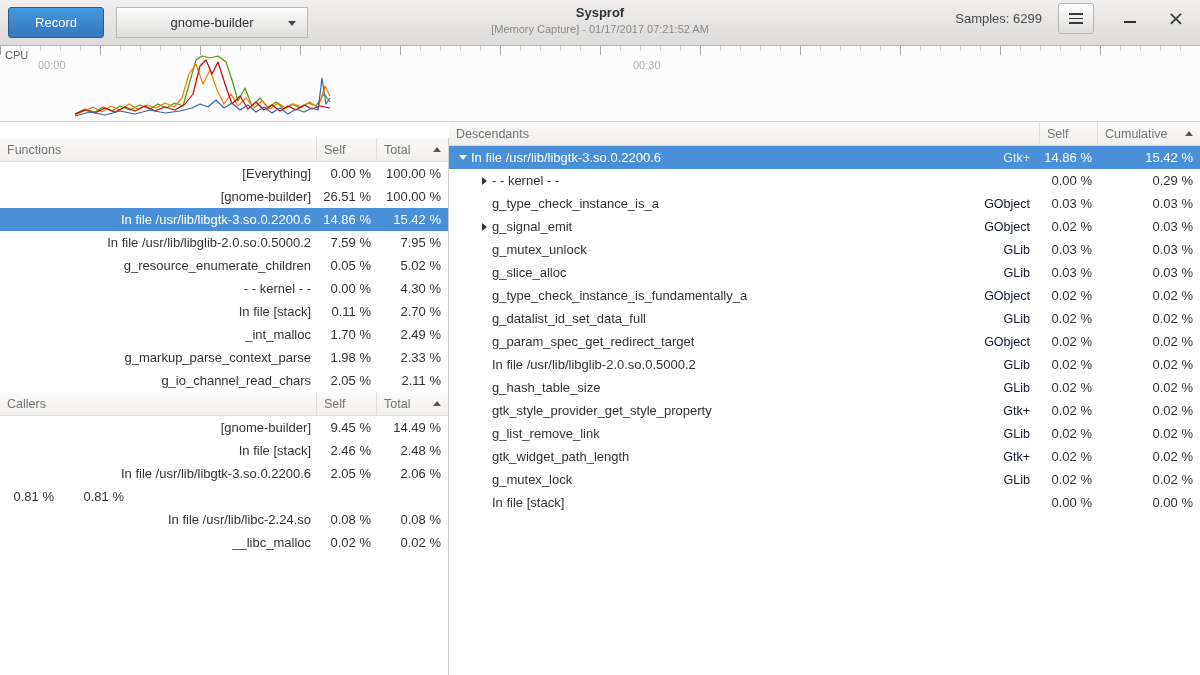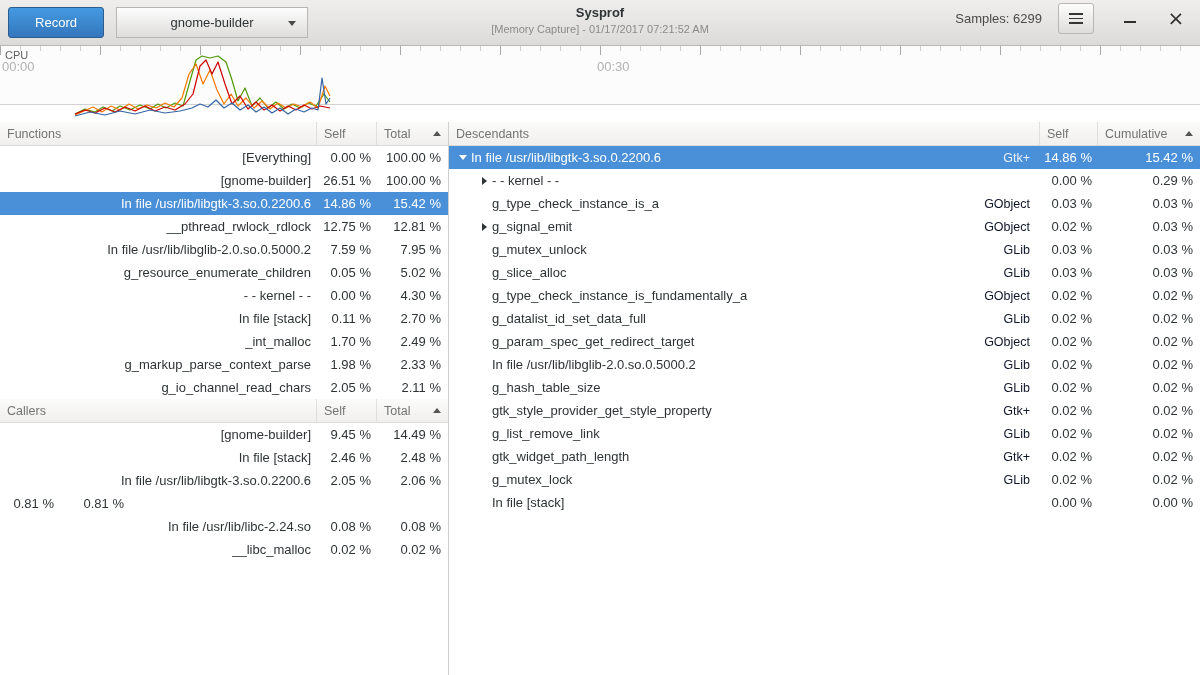--- a/index.html
+++ b/index.html
@@ -27,35 +27,35 @@
     cursor:pointer; margin-right:22px; }
   .menu-lines { width:14px; height:11px;
     background:linear-gradient(to bottom,#363636 0 2px,transparent 2px 4.5px,#363636 4.5px 6.5px,transparent 6.5px 9px,#363636 9px 11px); }
   .win-btn { width:28px; height:28px; background:transparent; border:none; display:flex;
     align-items:center; justify-content:center; cursor:pointer; }
   .win-btn.minimize { margin-right:18px; }
   .min-icon { width:12px; height:2px; background:#2f2f2f; margin-top:8px; }
   .close-icon { font-size:20px; color:#2f2f2f; line-height:1; font-family:"DejaVu Sans",sans-serif; }
 
   
-  .timeline { position:absolute; top:46px; left:0; width:1200px; height:59px; background:#fcfcfc;
+  .timeline { position:absolute; top:46px; left:0; width:1200px; height:76px; background:#fcfcfc;
     border-bottom:1px solid #d4d2d0; }
   .ruler { position:absolute; top:0; left:0; width:100%; height:10px;
     background:
       repeating-linear-gradient(90deg,#a8a8a8 0 1px,transparent 1px 100px) top/100% 9px no-repeat,
       repeating-linear-gradient(90deg,#cfcfcf 0 1px,transparent 1px 20px) top/100% 5px no-repeat; }
   .cpu-label { position:absolute; top:3px; left:5px; font-size:11px; color:#5f5f5f; }
-  .tl-tick { position:absolute; font-size:13px; color:#b2b2b2; top:13px; }
+  .tl-tick { position:absolute; font-size:11px; color:#b2b2b2; top:13px;margin-left:36px; }
   .tick-start { left:2px; }
   .tick-mid { left:597px; }
   #cpu-graph { position:absolute; top:0; left:0; width:1200px; height:75px; }
 
   
   .main { position:absolute; top:122px; left:0; width:1200px; height:553px; display:flex; }
-  .left-panel { width:449px; border-right:1px solid #cfcfcd; background:#fff; }
+  .left-panel { width:449px; border-right:1px solid #cfcfcd; background:#fff;margin-top:16px; }
   .right-panel { flex:1; background:#fff; }
 
   
   .thead { display:flex; height:24px; background:linear-gradient(#fbfbfa,#f0efee);
     border-bottom:1px solid #dcdbd9; color:#747474; font-size:12.5px; }
   .th { display:flex; align-items:center; padding:0 7px; border-right:1px solid #e1dfdd; cursor:pointer; }
   .th:last-child { border-right:none; }
   .sort-arrow { margin-left:auto; width:0; height:0;
     border-left:4px solid transparent; border-right:4px solid transparent; border-bottom:5px solid #555; }
 
@@ -145,25 +145,20 @@
     <div class="td c-name">[gnome-builder]</div>
     <div class="td c-self">26.51 %</div>
     <div class="td c-total">100.00 %</div>
   </div>
         <div class="trow selected">
     <div class="td c-name">In file /usr/lib/libgtk-3.so.0.2200.6</div>
     <div class="td c-self">14.86 %</div>
     <div class="td c-total">15.42 %</div>
   </div>
         <div class="trow">
-    <div class="td c-name">__pthread_rwlock_rdlock</div>
-    <div class="td c-self">12.75 %</div>
-    <div class="td c-total">12.81 %</div>
-  </div>
-        <div class="trow">
     <div class="td c-name">In file /usr/lib/libglib-2.0.so.0.5000.2</div>
     <div class="td c-self">7.59 %</div>
     <div class="td c-total">7.95 %</div>
   </div>
         <div class="trow">
     <div class="td c-name">g_resource_enumerate_children</div>
     <div class="td c-self">0.05 %</div>
     <div class="td c-total">5.02 %</div>
   </div>
         <div class="trow">

